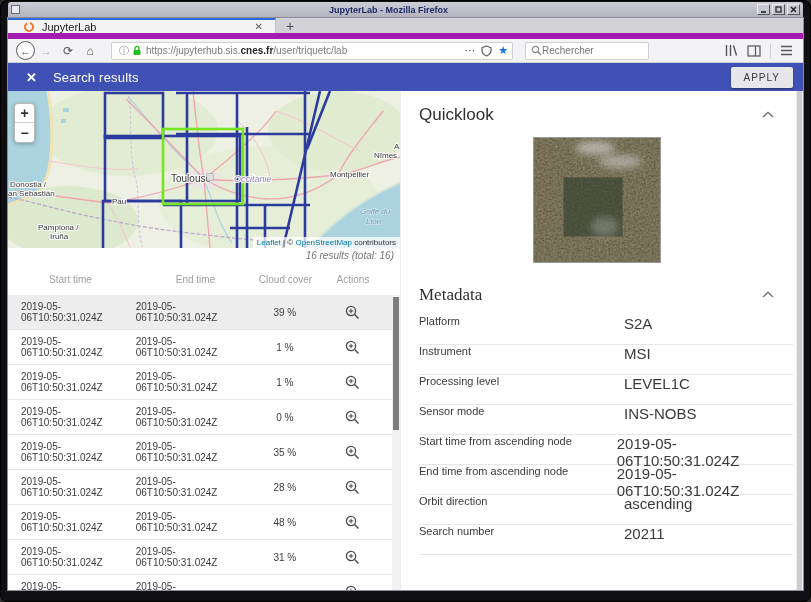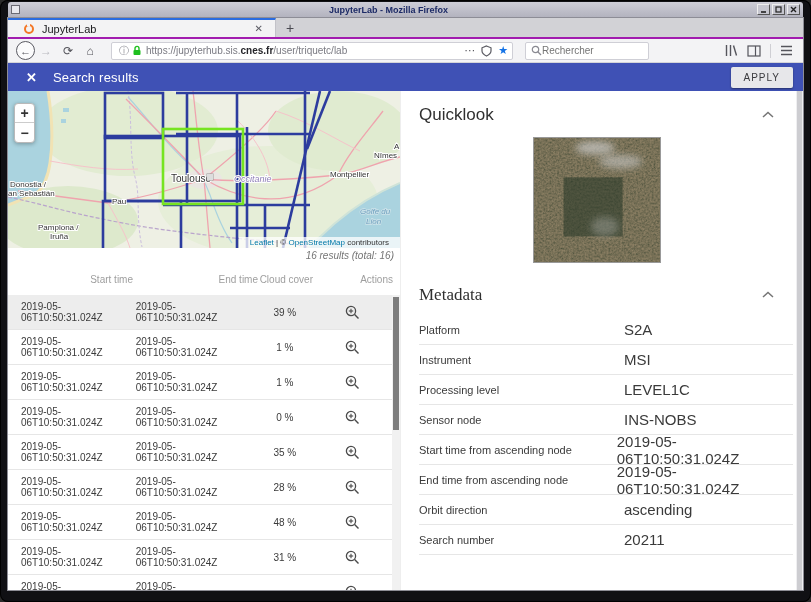--- a/index.html
+++ b/index.html
@@ -13,21 +13,21 @@
   .titlebar .appicon { width:9px; height:9px; margin-left:3px; background:#e8e8ee; border:1px solid #6a6a74; }
   .titlebar .title { flex:1; text-align:center; font-size:9px; font-weight:bold; color:#1c2a66; }
   .winbtns { display:flex; gap:2px; margin-right:3px; }
   .winbtn { width:13px; height:11px; background:#c6c6cf; border:1px solid; border-color:#eee #555 #555 #eee;
     display:flex; align-items:center; justify-content:center; }
   .winbtn svg { display:block; }
 
   
   .chrome { position:absolute; left:7px; right:7px; top:17px; bottom:11px; background:#fff;
     display:flex; flex-direction:column; overflow:hidden; border:1px solid #8d8d96; }
-  .tabstrip { height:21px; background:#d2d2d6; border-bottom:2px solid #a21caf; display:flex; align-items:stretch; flex:0 0 21px; }
+  .tabstrip { height:21px; background:#d2d2d6; border-bottom:6px solid #a21caf; display:flex; align-items:stretch; flex:0 0 21px; }
   .tab { width:268px; background:#f3f3f4; border-top:2px solid #2a6ce0; border-right:1px solid #c2c2c8;
     display:flex; align-items:center; padding:0 10px 0 16px; }
   .favicon { width:10px; height:10px; border-radius:50%; border:2.5px solid #f37726; position:relative; }
   .favicon::after { content:""; position:absolute; left:1px; top:-3px; width:3px; height:3px; background:#f3f3f4; }
   .tab .tab-title { font-size:11px; color:#18181b; margin-left:8px; }
   .tab .tab-close { margin-left:auto; color:#5c5c64; font-size:10px; line-height:1; padding:2px; }
   .newtab { width:28px; display:flex; align-items:center; justify-content:center; color:#4a4a52; font-size:14px; }
 
   .navbar { height:24px; flex:0 0 24px; background:#f3f3f5; border-bottom:1px solid #d4d4d8;
     display:flex; align-items:center; color:#55555c; }
@@ -63,48 +63,48 @@
   .right { flex:1; position:relative; padding:14px 0 0 18px; border-left:1px solid #eee; }
 
   
   .map { position:relative; height:157px; flex:0 0 157px; overflow:hidden; background:#eef0e4; }
   .zoomctl { position:absolute; left:6px; top:12px; width:21px; background:#fff; border:1px solid #b9b9b9;
     border-radius:4px; box-shadow:0 1px 4px rgba(0,0,0,.3); overflow:hidden; }
   .zoomctl div { height:19px; display:flex; align-items:center; justify-content:center; font-size:14px;
     font-weight:bold; color:#333; }
   .zoomctl div:first-child { border-bottom:1px solid #ccc; }
   .attrib { position:absolute; right:0; bottom:0; background:rgba(255,255,255,.75); font-size:8px; color:#333;
-    padding:1px 11px;margin-top:30px; }
+    padding:1px 4px;margin-top:30px; }
   .attrib .lnk { color:#0078a8; }
 
   
   .summary { height:15px; flex:0 0 15px; font-size:10px; font-style:italic; color:#757575; text-align:right;
     padding:2px 6px 0 0; background:#fff; }
   .thead { height:32px; flex:0 0 32px; display:flex; align-items:center; background:#fff; }
-  .thead span { font-size:10px; color:#9e9e9e; text-align:right; }
+  .thead span { font-size:10px; color:#9e9e9e; text-align:center; }
   .col-start { width:125px; } .col-end { width:125px; } .col-cloud { width:55px; } .col-act { width:80px; }
   .rows { flex:1; position:relative; background:#fff; overflow:hidden; }
   .rrow { height:35px; display:flex; align-items:center; border-bottom:1px solid #e6e6e6; width:384px; }
   .rrow.sel { background:#ededed; }
   .rrow .c { font-size:10px; color:#3a3a3a; }
   .rrow .c1 { width:125px; padding-left:13px; }
   .rrow .c2 { width:125px; padding-left:3px; }
   .rrow .c3 { width:55px; text-align:center; }
   .rrow .c4 { width:80px; display:flex; justify-content:center; }
   .scrollbar { position:absolute; right:0; top:0; bottom:0; width:8px; background:#f1f1f1; }
   .scrollbar .thumb { position:absolute; left:1px; right:1px; top:2px; height:133px; background:#7d7d7d; }
 
   
   .sect-head { display:flex; align-items:center; padding-right:29px; }
   .sect-head h2 { font-size:17px; font-weight:400; color:#303030; }
   .sect-head .chev { margin-left:auto; }
   .ql-img { display:block; margin:12px auto 0 114px; width:128px; height:126px; border:1px solid #999; }
   .meta-head { margin-top:22px;font-family:Liberation Serif, serif; }
   .meta-rows { margin-top:10px; margin-right:10px; }
-  .mrow { height:30px; display:flex; align-items:center; border-bottom:1px solid #e6e6e6; }
+  .mrow { height:30px; display:flex; border-bottom:1px solid #e6e6e6; }
   .mrow .ml { width:205px; font-size:11px; color:#3a3a3a; }
   .mrow .mv { font-size:15px; color:#3a3a3a; }
   .rsb { position:absolute; top:0; bottom:0; right:0; width:7px; background:#efeff1; }
   .rsb .thumb { position:absolute; left:1px; right:1px; top:0; bottom:0; background:#cdcdd1; }
 </style>
 </head>
 <body>
 
 <div class="stage">
 <div class="window">
@@ -469,21 +469,21 @@
     <span class="mv">MSI</span>
   </div>
 
 
   <div class="mrow">
     <span class="ml">Processing level</span>
     <span class="mv">LEVEL1C</span>
   </div>
 
   <div class="mrow">
-    <span class="ml">Sensor node</span>
+    <span class="ml">Sensor mode</span>
     <span class="mv">INS-NOBS</span>
   </div>
 
   <div class="mrow">
     <span class="ml">Start time from ascending node</span>
     <span class="mv">2019-05-06T10:50:31.024Z</span>
   </div>
 
   <div class="mrow">
     <span class="ml">End time from ascending node</span>

